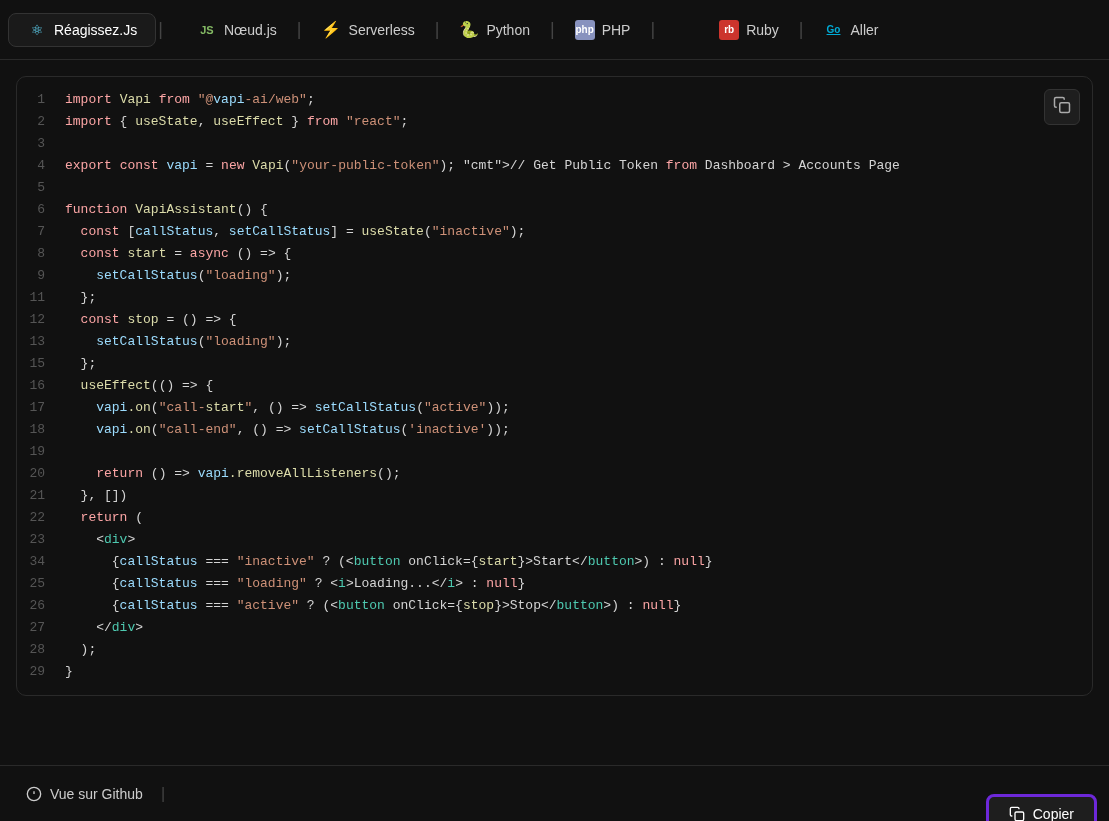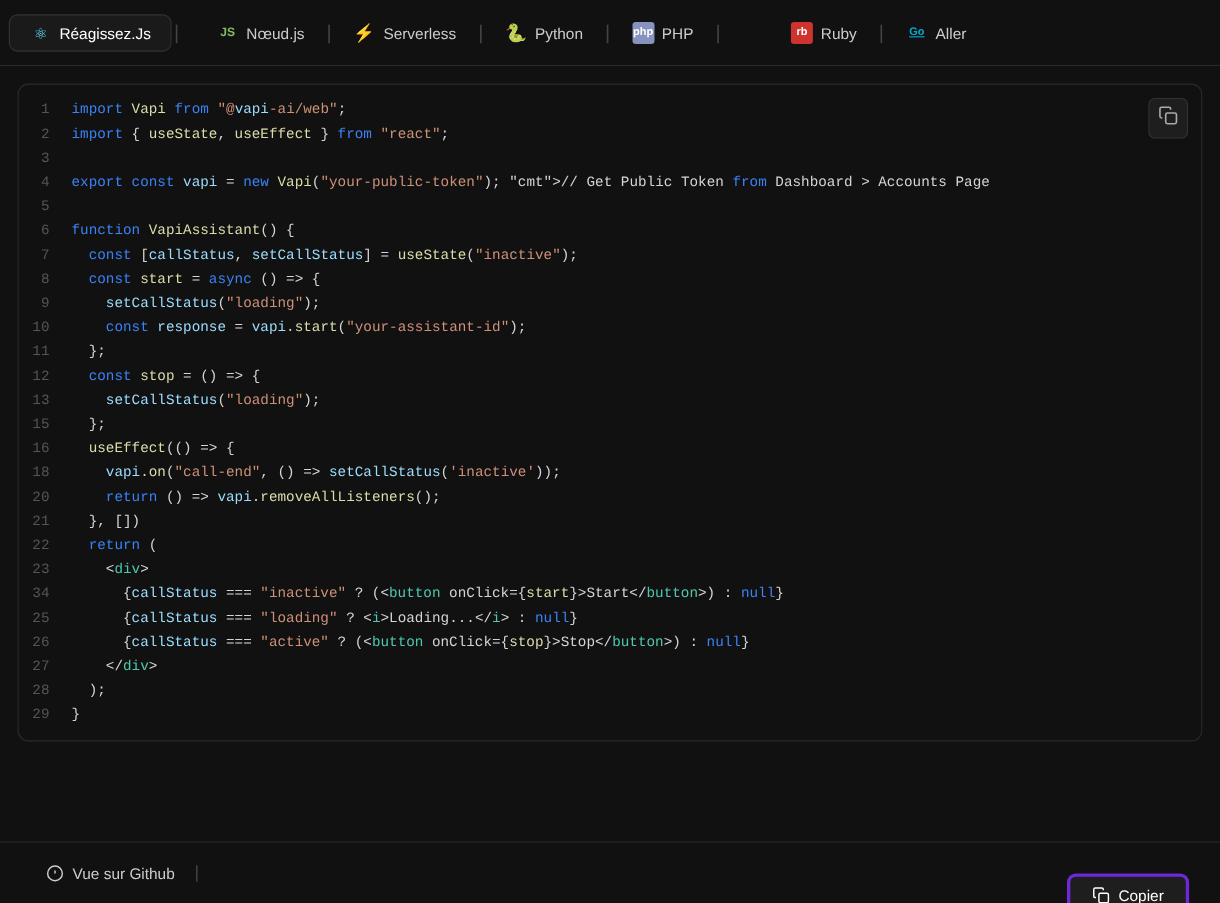--- a/index.html
+++ b/index.html
@@ -106,33 +106,33 @@
       user-select: none;
       font-size: 13px;
     }
     .line-content {
       color: #d4d4d4;
       white-space: pre;
       flex: 1;
     }
 
     
-    .kw { color: #3b82f6; }     
+    .kw { color: #fca5a5; }     
     .str { color: #ce9178; }     
     .fn { color: #dcdcaa; }    
     .var { color: #9cdcfe; }      
     .tag { color: #4ec9b0; }     
 
     
     .footer {
       display: flex;
       align-items: center;
       background: #111;
       border-top: 1px solid #2a2a2a;
-      padding: 0 28px;
+      padding: 0 12px;
       height: 56px;
       position: fixed;
       bottom: 0;
       left: 0;
       width: 1109px;
     }
     .footer-btn {
       display: flex;
       align-items: center;
       gap: 8px;
@@ -245,46 +245,50 @@
       </div>
       <div class="code-line">
         <span class="line-num">8</span>
         <span class="line-content">  <span class="kw">const</span> <span class="fn">start</span> = <span class="kw">async</span> () =&gt; {</span>
       </div>
       <div class="code-line">
         <span class="line-num">9</span>
         <span class="line-content">    <span class="fn"><span class="var">setCallStatus</span></span>(<span class="str">"loading"</span>);</span>
       </div>
       <div class="code-line">
-        <span class="line-num">10</span>
-        <span class="line-content">    <span class="kw">const</span> <span class="var">response</span> = <span class="fn"><span class="var">vapi</span>.start</span>(<span class="str">"your-assistant-id"</span>);</span>
-      </div>
-      <div class="code-line">
         <span class="line-num">11</span>
         <span class="line-content">  };</span>
       </div>
       <div class="code-line">
         <span class="line-num">12</span>
         <span class="line-content">  <span class="kw">const</span> <span class="fn">stop</span> = () =&gt; {</span>
       </div>
       <div class="code-line">
         <span class="line-num">13</span>
         <span class="line-content">    <span class="fn"><span class="var">setCallStatus</span></span>(<span class="str">"loading"</span>);</span>
       </div>
       <div class="code-line">
         <span class="line-num">15</span>
         <span class="line-content">  };</span>
       </div>
       <div class="code-line">
         <span class="line-num">16</span>
         <span class="line-content">  <span class="fn">useEffect</span>(() =&gt; {</span>
       </div>
       <div class="code-line">
+        <span class="line-num">17</span>
+        <span class="line-content">    <span class="fn"><span class="var">vapi</span>.on</span>(<span class="str">"call-<span class="fn">start</span>"</span>, () =&gt; <span class="fn"><span class="var">setCallStatus</span></span>(<span class="str">"active"</span>));</span>
+      </div>
+      <div class="code-line">
         <span class="line-num">18</span>
         <span class="line-content">    <span class="fn"><span class="var">vapi</span>.on</span>(<span class="str">"call-end"</span>, () =&gt; <span class="fn"><span class="var">setCallStatus</span></span>(<span class="str">'inactive'</span>));</span>
+      </div>
+      <div class="code-line">
+        <span class="line-num">19</span>
+        <span class="line-content"></span>
       </div>
       <div class="code-line">
         <span class="line-num">20</span>
         <span class="line-content">    <span class="kw">return</span> () =&gt; <span class="fn"><span class="var">vapi</span>.removeAllListeners</span>();</span>
       </div>
       <div class="code-line">
         <span class="line-num">21</span>
         <span class="line-content">  }, [])</span>
       </div>
       <div class="code-line">

